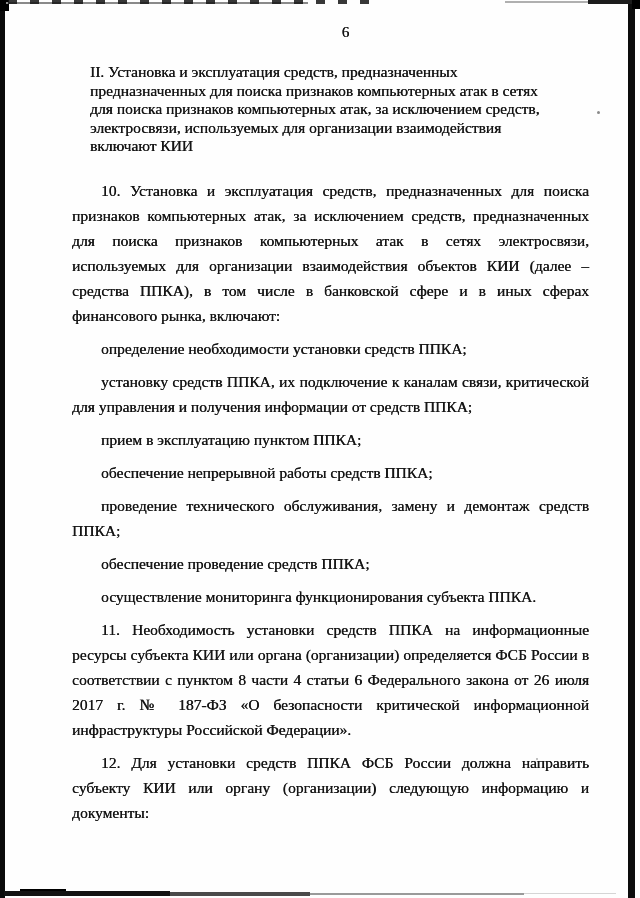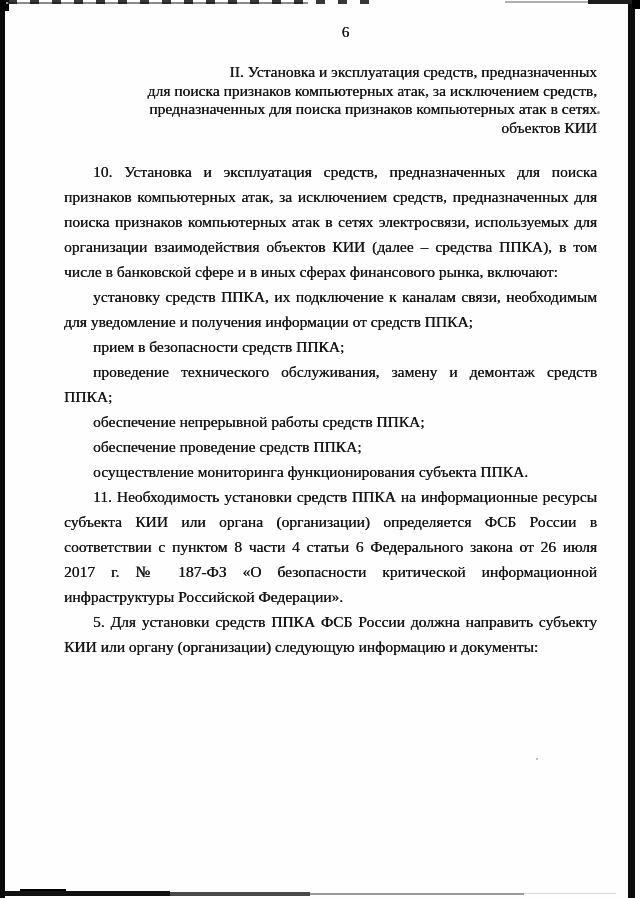--- a/index.html
+++ b/index.html
@@ -38,29 +38,29 @@
   }
   .page-number {
     margin-top:23px;
     padding-left:30px;
     text-align:center;
     font-size:15px; line-height:19px;
   }
   .heading {
     margin-top:21px;
     padding-left:26px;
-    text-align:right;
+    text-align:left;
     font-size:15.5px; line-height:18.6px;
   }
   .body-text {
     margin-top:22px;
     font-size:15.5px; line-height:25px;
     text-align:justify;
   }
-  .body-text p { margin:0; text-indent:29px; }
+  .body-text p { margin:8px; text-indent:29px; }
 </style>
 </head>
 <body>
 
 <div class="scan">
 
   <div class="artifact edge-left"></div>
   <div class="artifact corner-tl"></div>
   <div class="artifact edge-right"></div>
   <div class="artifact top-hair"></div>
@@ -75,31 +75,33 @@
   <div class="artifact bot-4"></div>
   <div class="artifact speck-a"></div>
   <div class="artifact speck-b"></div>
 
   <div class="content">
 
     <div class="page-number">6</div>
 
     <div class="heading">
       <div>II. Установка и эксплуатация средств, предназначенных</div>
+      <div>предназначенных для поиска признаков компьютерных атак в сетях</div>
       <div>для поиска признаков компьютерных атак, за исключением средств,</div>
-      <div>предназначенных для поиска признаков компьютерных атак в сетях</div>
-      <div>объектов КИИ</div>
+      <div>электросвязи, используемых для организации взаимодействия</div>
+      <div>включают КИИ</div>
     </div>
 
     <div class="body-text">
       <p>10. Установка и эксплуатация средств, предназначенных для поиска признаков компьютерных атак, за исключением средств, предназначенных для поиска признаков компьютерных атак в сетях электросвязи, используемых для организации взаимодействия объектов КИИ (далее – средства ППКА), в том числе в банковской сфере и в иных сферах финансового рынка, включают:</p>
-      <p>установку средств ППКА, их подключение к каналам связи, необходимым для уведомление и получения информации от средств ППКА;</p>
-      <p>прием в безопасности средств ППКА;</p>
+      <p>определение необходимости установки средств ППКА;</p>
+      <p>установку средств ППКА, их подключение к каналам связи, критической для управления и получения информации от средств ППКА;</p>
+      <p>прием в эксплуатацию пунктом ППКА;</p>
+      <p>обеспечение непрерывной работы средств ППКА;</p>
       <p>проведение технического обслуживания, замену и демонтаж средств ППКА;</p>
-      <p>обеспечение непрерывной работы средств ППКА;</p>
       <p>обеспечение проведение средств ППКА;</p>
       <p>осуществление мониторинга функционирования субъекта ППКА.</p>
       <p>11. Необходимость установки средств ППКА на информационные ресурсы субъекта КИИ или органа (организации) определяется ФСБ России в соответствии с пунктом 8 части 4 статьи 6 Федерального закона от 26 июля 2017 г. № 187-ФЗ «О безопасности критической информационной инфраструктуры Российской Федерации».</p>
-      <p>5. Для установки средств ППКА ФСБ России должна направить субъекту КИИ или органу (организации) следующую информацию и документы:</p>
+      <p>12. Для установки средств ППКА ФСБ России должна направить субъекту КИИ или органу (организации) следующую информацию и документы:</p>
     </div>
 
   </div>
 </div>
 
 </body></html>

